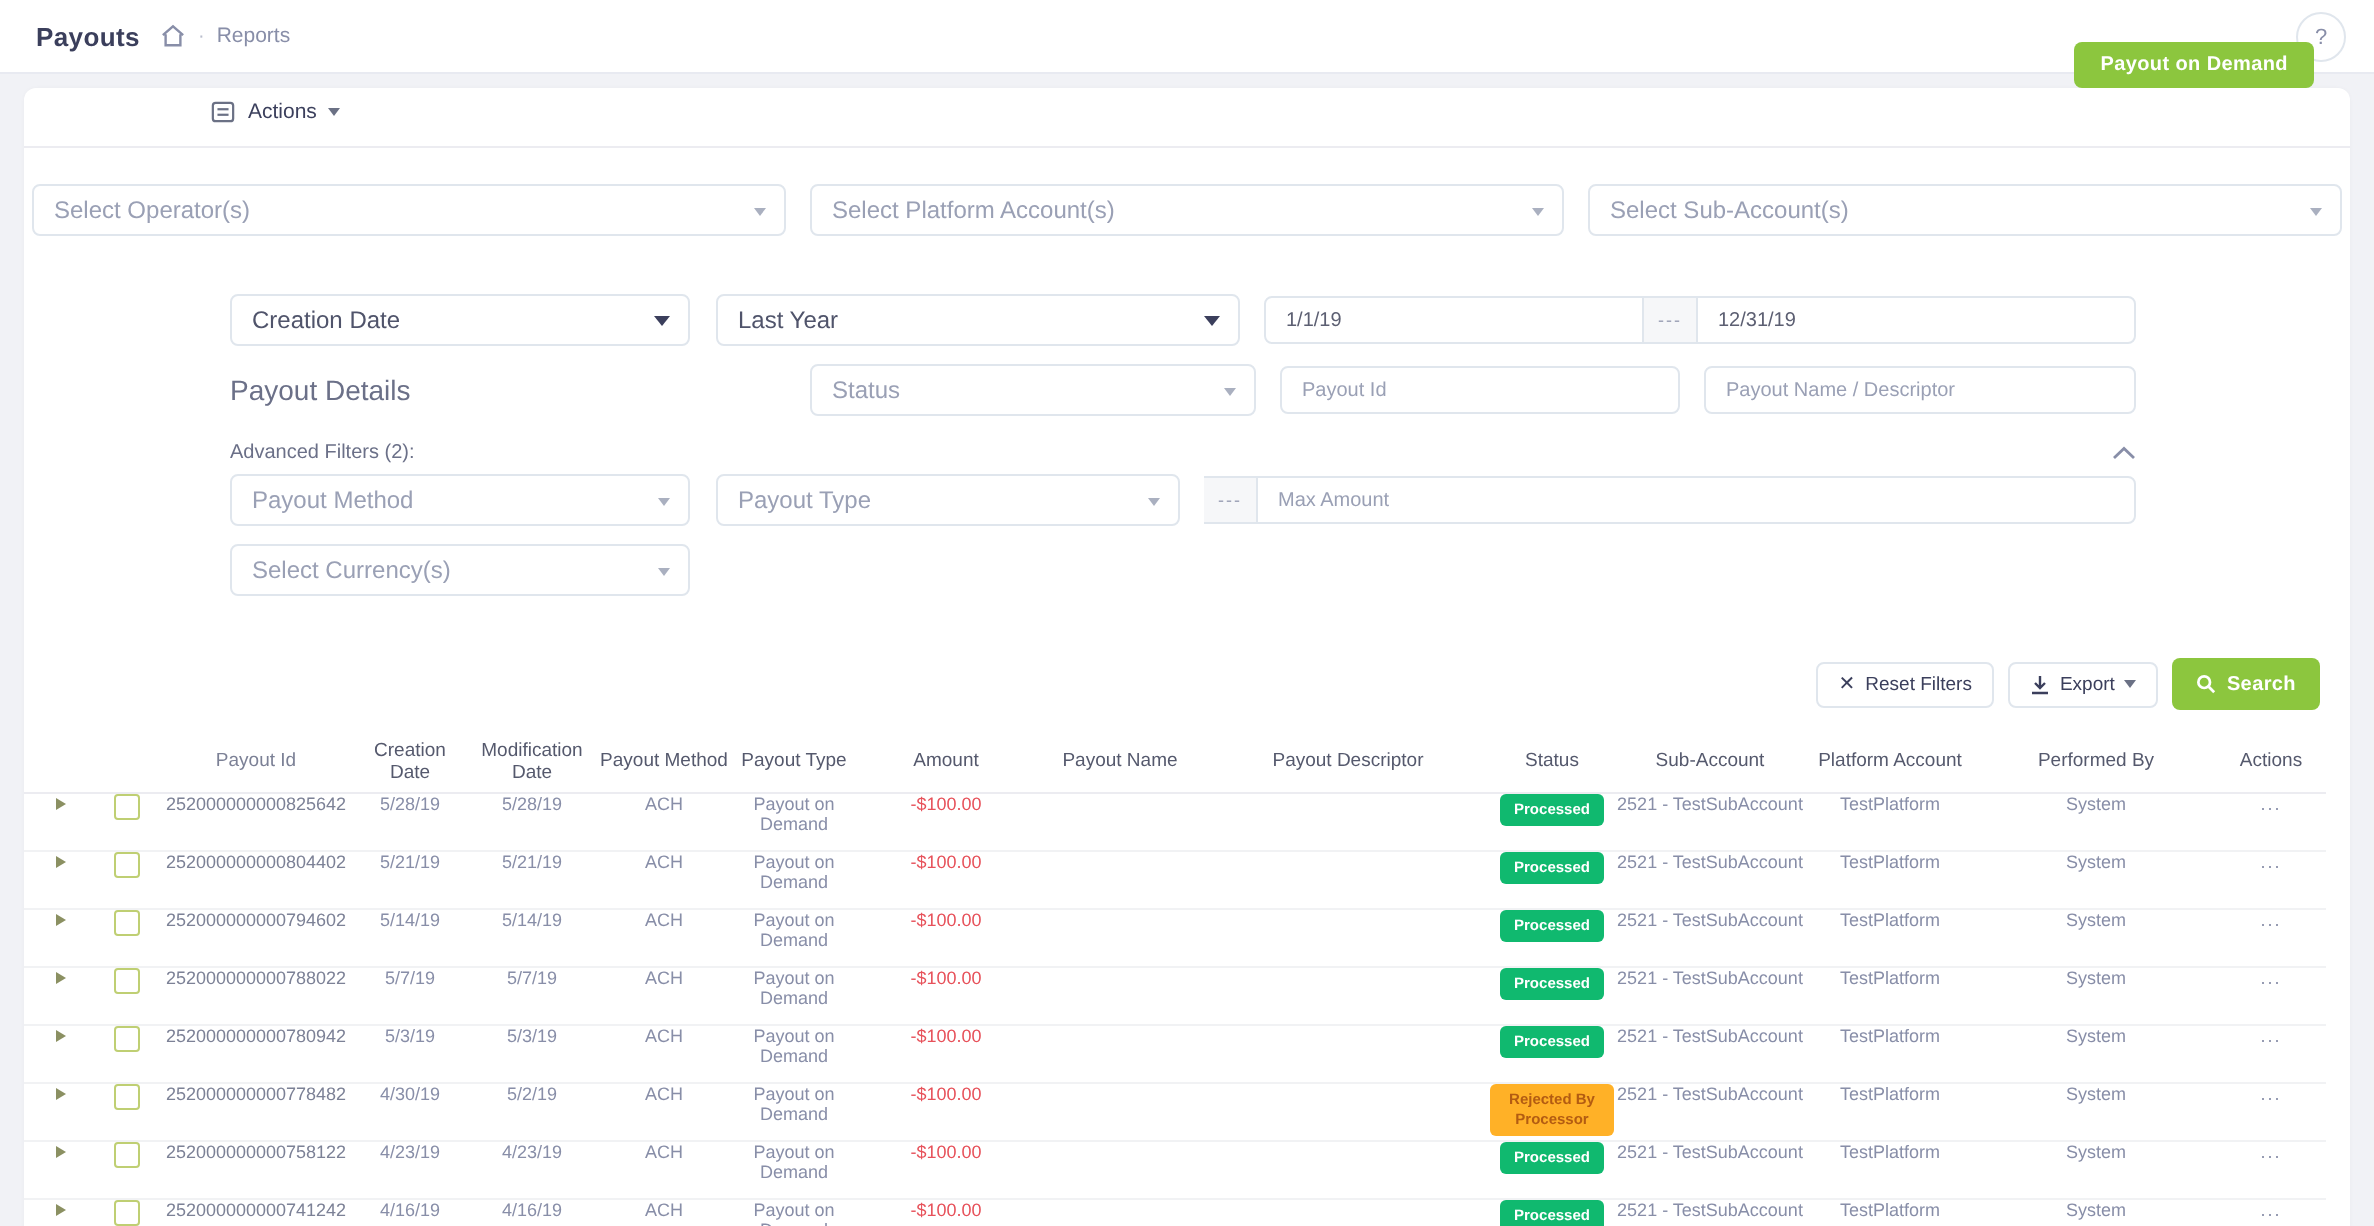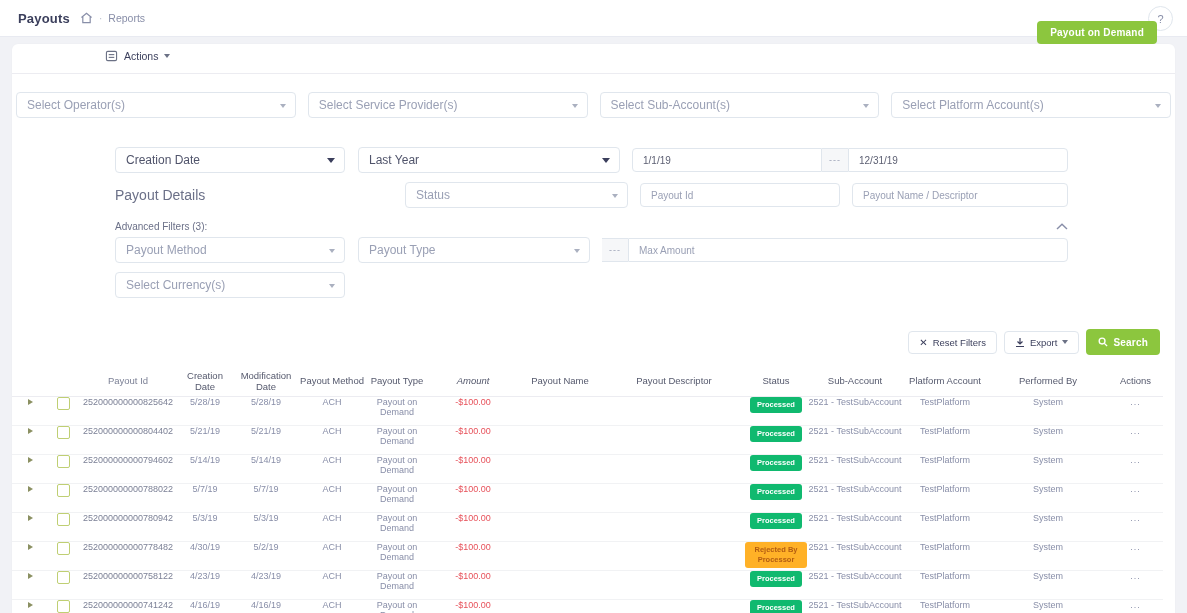--- a/index.html
+++ b/index.html
@@ -134,29 +134,25 @@
     </span>
     <button class="btn-green pod-btn">Payout on Demand</button>
   </div>
 
   <div class="filters-row1">
     <div class="select">
       <span>Select Operator(s)</span>
       <span class="sel-caret"></span>
     </div>
     <div class="select">
-      <span>Select Service Provider(s)</span>
+      <span>Select Platform Account(s)</span>
       <span class="sel-caret"></span>
     </div>
     <div class="select">
       <span>Select Sub-Account(s)</span>
-      <span class="sel-caret"></span>
-    </div>
-    <div class="select">
-      <span>Select Platform Account(s)</span>
       <span class="sel-caret"></span>
     </div>
   </div>
 
   <div class="fgrid">
 
     <div class="frow frow2">
       <div class="select dark w230">
         <span>Creation Date</span>
         <span class="sel-caret"></span>
@@ -178,21 +174,21 @@
         <span>Status</span>
         <span class="sel-caret"></span>
       </div>
       <span class="gap12"></span>
       <input class="finput w200" style="width: 200px; flex: 0 0 200px;" placeholder="Payout Id">
       <span class="gap12"></span>
       <input class="finput grow" placeholder="Payout Name / Descriptor" style="">
     </div>
 
     <div class="adv-label-row">
-      <span class="adv-label">Advanced Filters (3):</span>
+      <span class="adv-label">Advanced Filters (2):</span>
       <span class="chev-up">
         <svg width="12" height="7" viewBox="0 0 12 7" fill="none" stroke="#888ea8" stroke-width="1.4">
           <path d="M1 6 L6 1.2 L11 6"></path>
         </svg>
       </span>
     </div>
 
     <div class="frow frow4">
       <div class="select w230">
         <span>Payout Method</span>
@@ -243,21 +239,21 @@
 
   <div class="tbl">
     <div class="thead">
       <div class="hcell c-exp"></div>
       <div class="hcell c-chk"></div>
       <div class="hcell c-id">Payout Id</div>
       <div class="hcell c-cd">Creation Date</div>
       <div class="hcell c-md">Modification Date</div>
       <div class="hcell c-pm">Payout Method</div>
       <div class="hcell c-pt">Payout Type</div>
-      <div class="hcell c-amt" style="color:#55596d;font-style:italic;">Amount</div>
+      <div class="hcell c-amt" style="color:#55596d;">Amount</div>
       <div class="hcell c-pn">Payout Name</div>
       <div class="hcell c-pd">Payout Descriptor</div>
       <div class="hcell c-st">Status</div>
       <div class="hcell c-sa">Sub-Account</div>
       <div class="hcell c-pa">Platform Account</div>
       <div class="hcell c-pb">Performed By</div>
       <div class="hcell c-ac" style="color:#55596d;letter-spacing:0;cursor:default;">Actions</div>
     </div>
     <div>
   <div class="trow">

